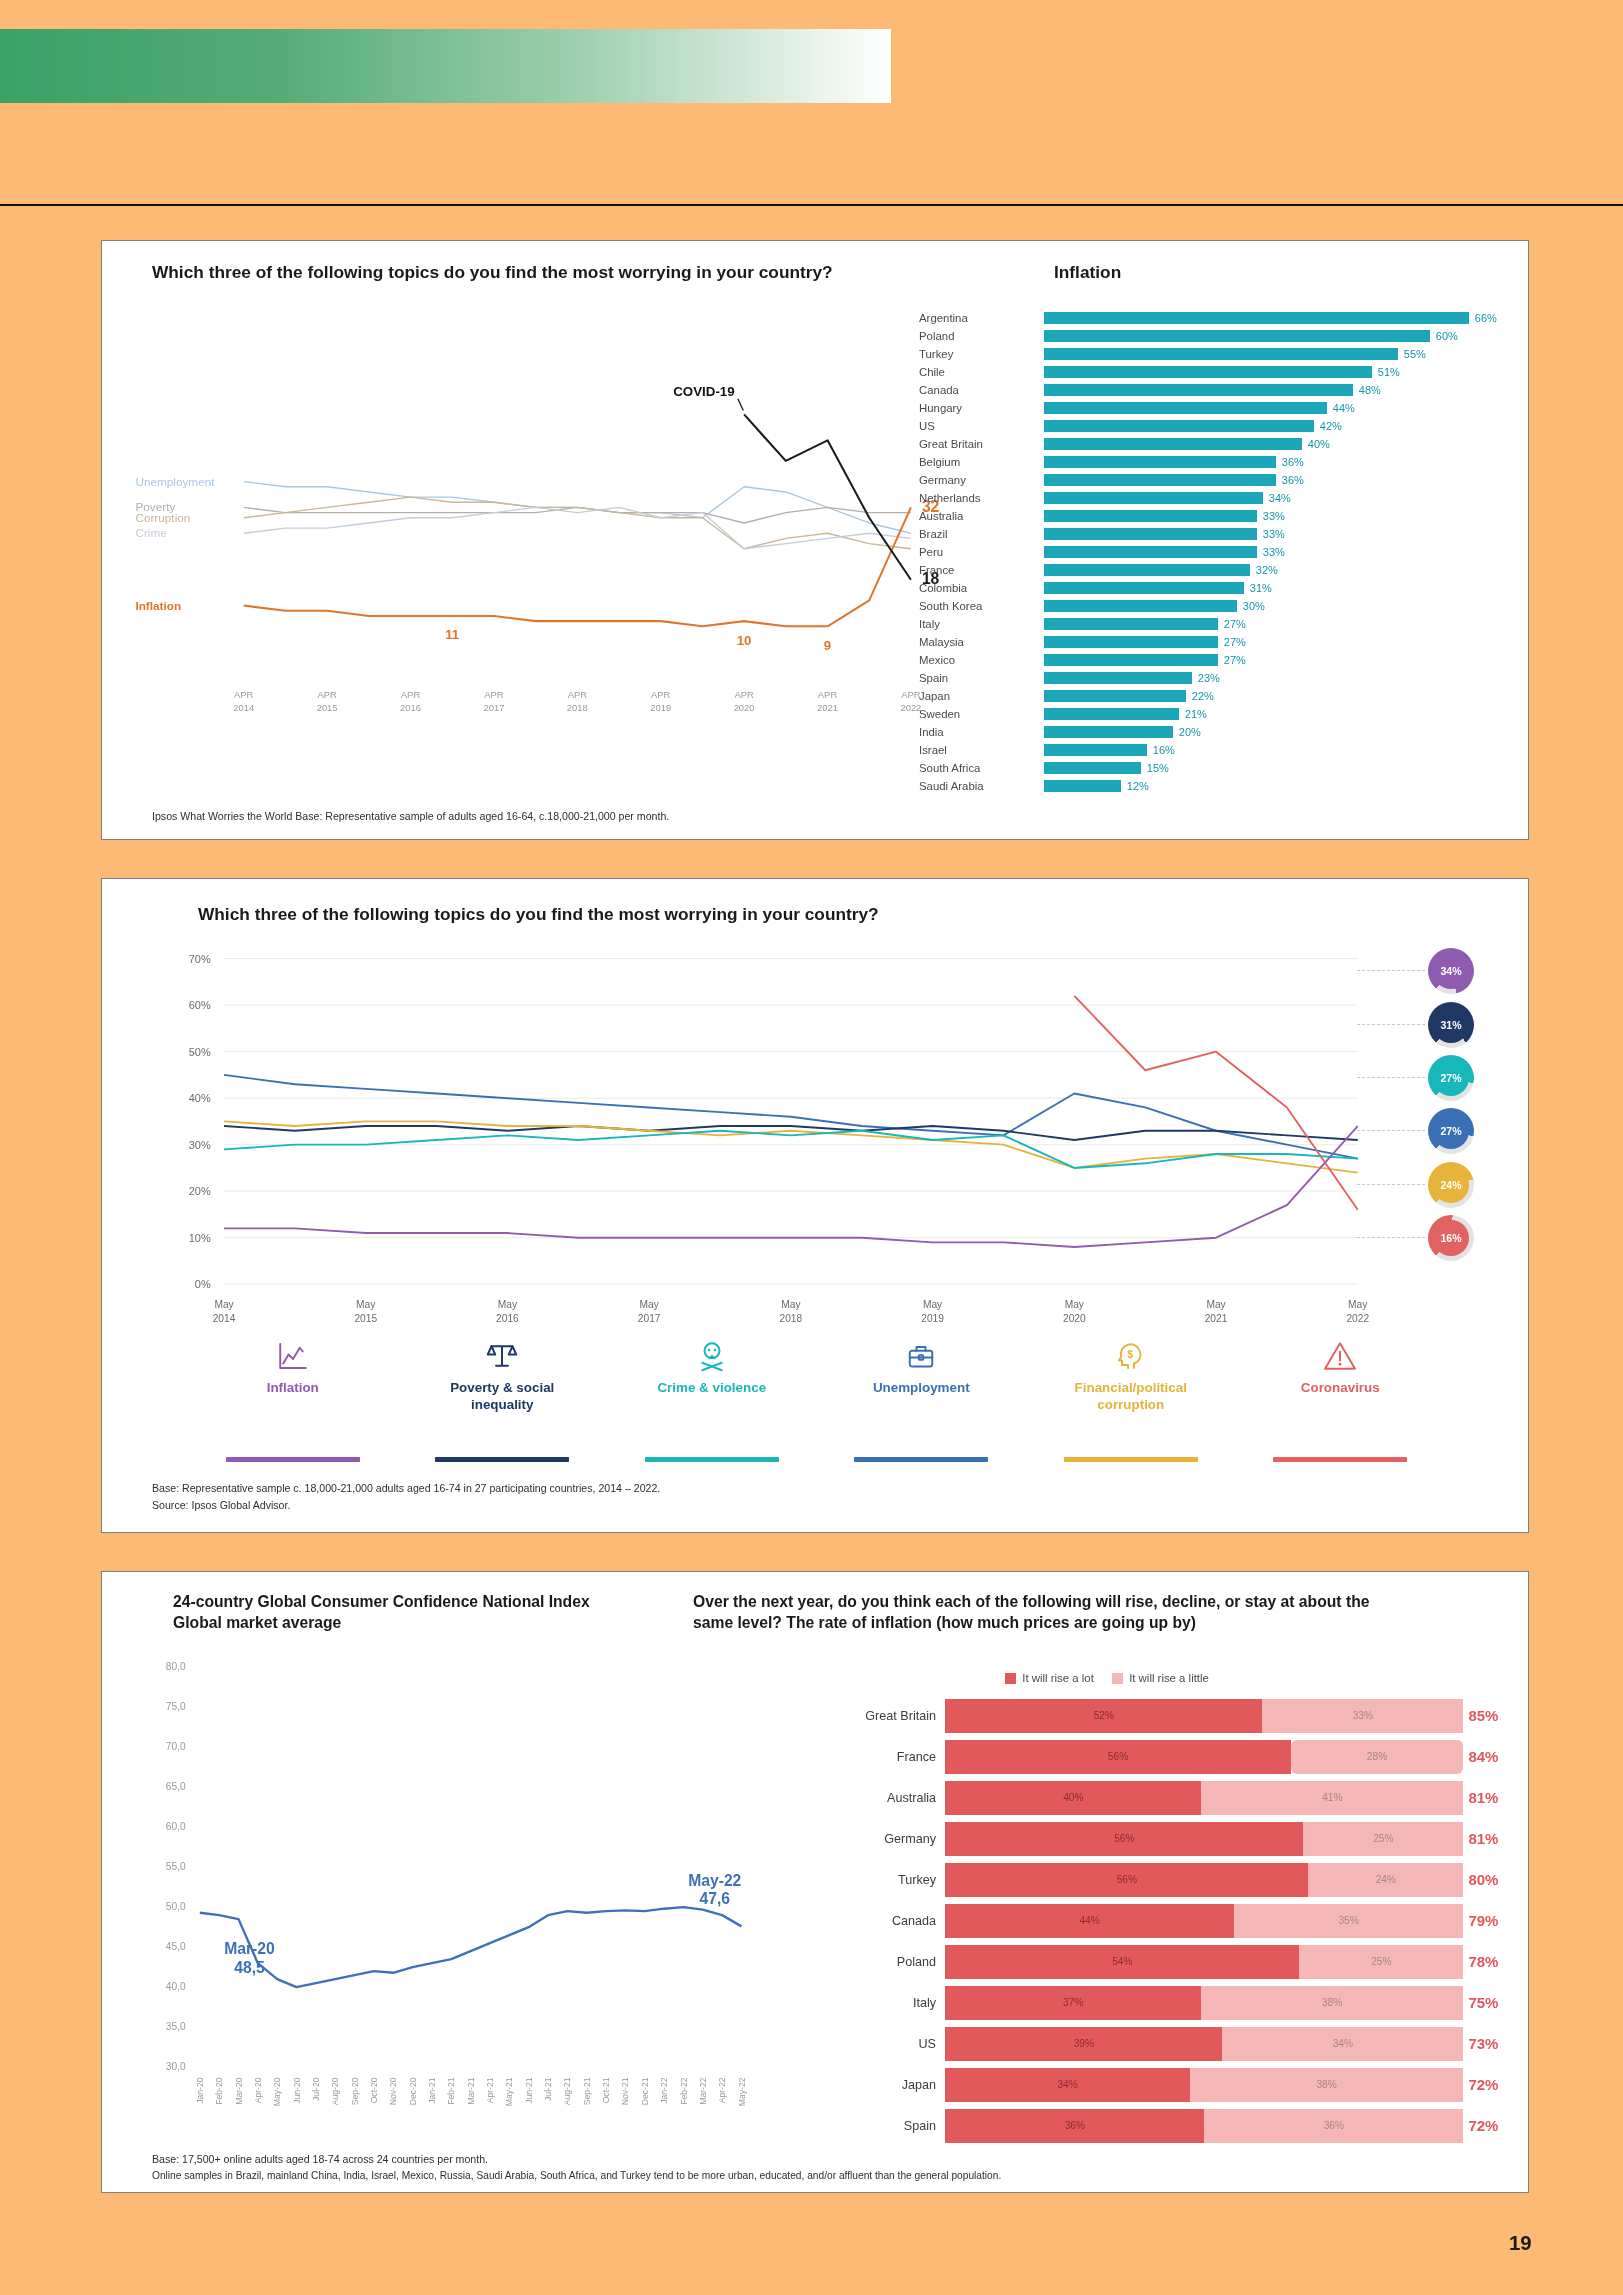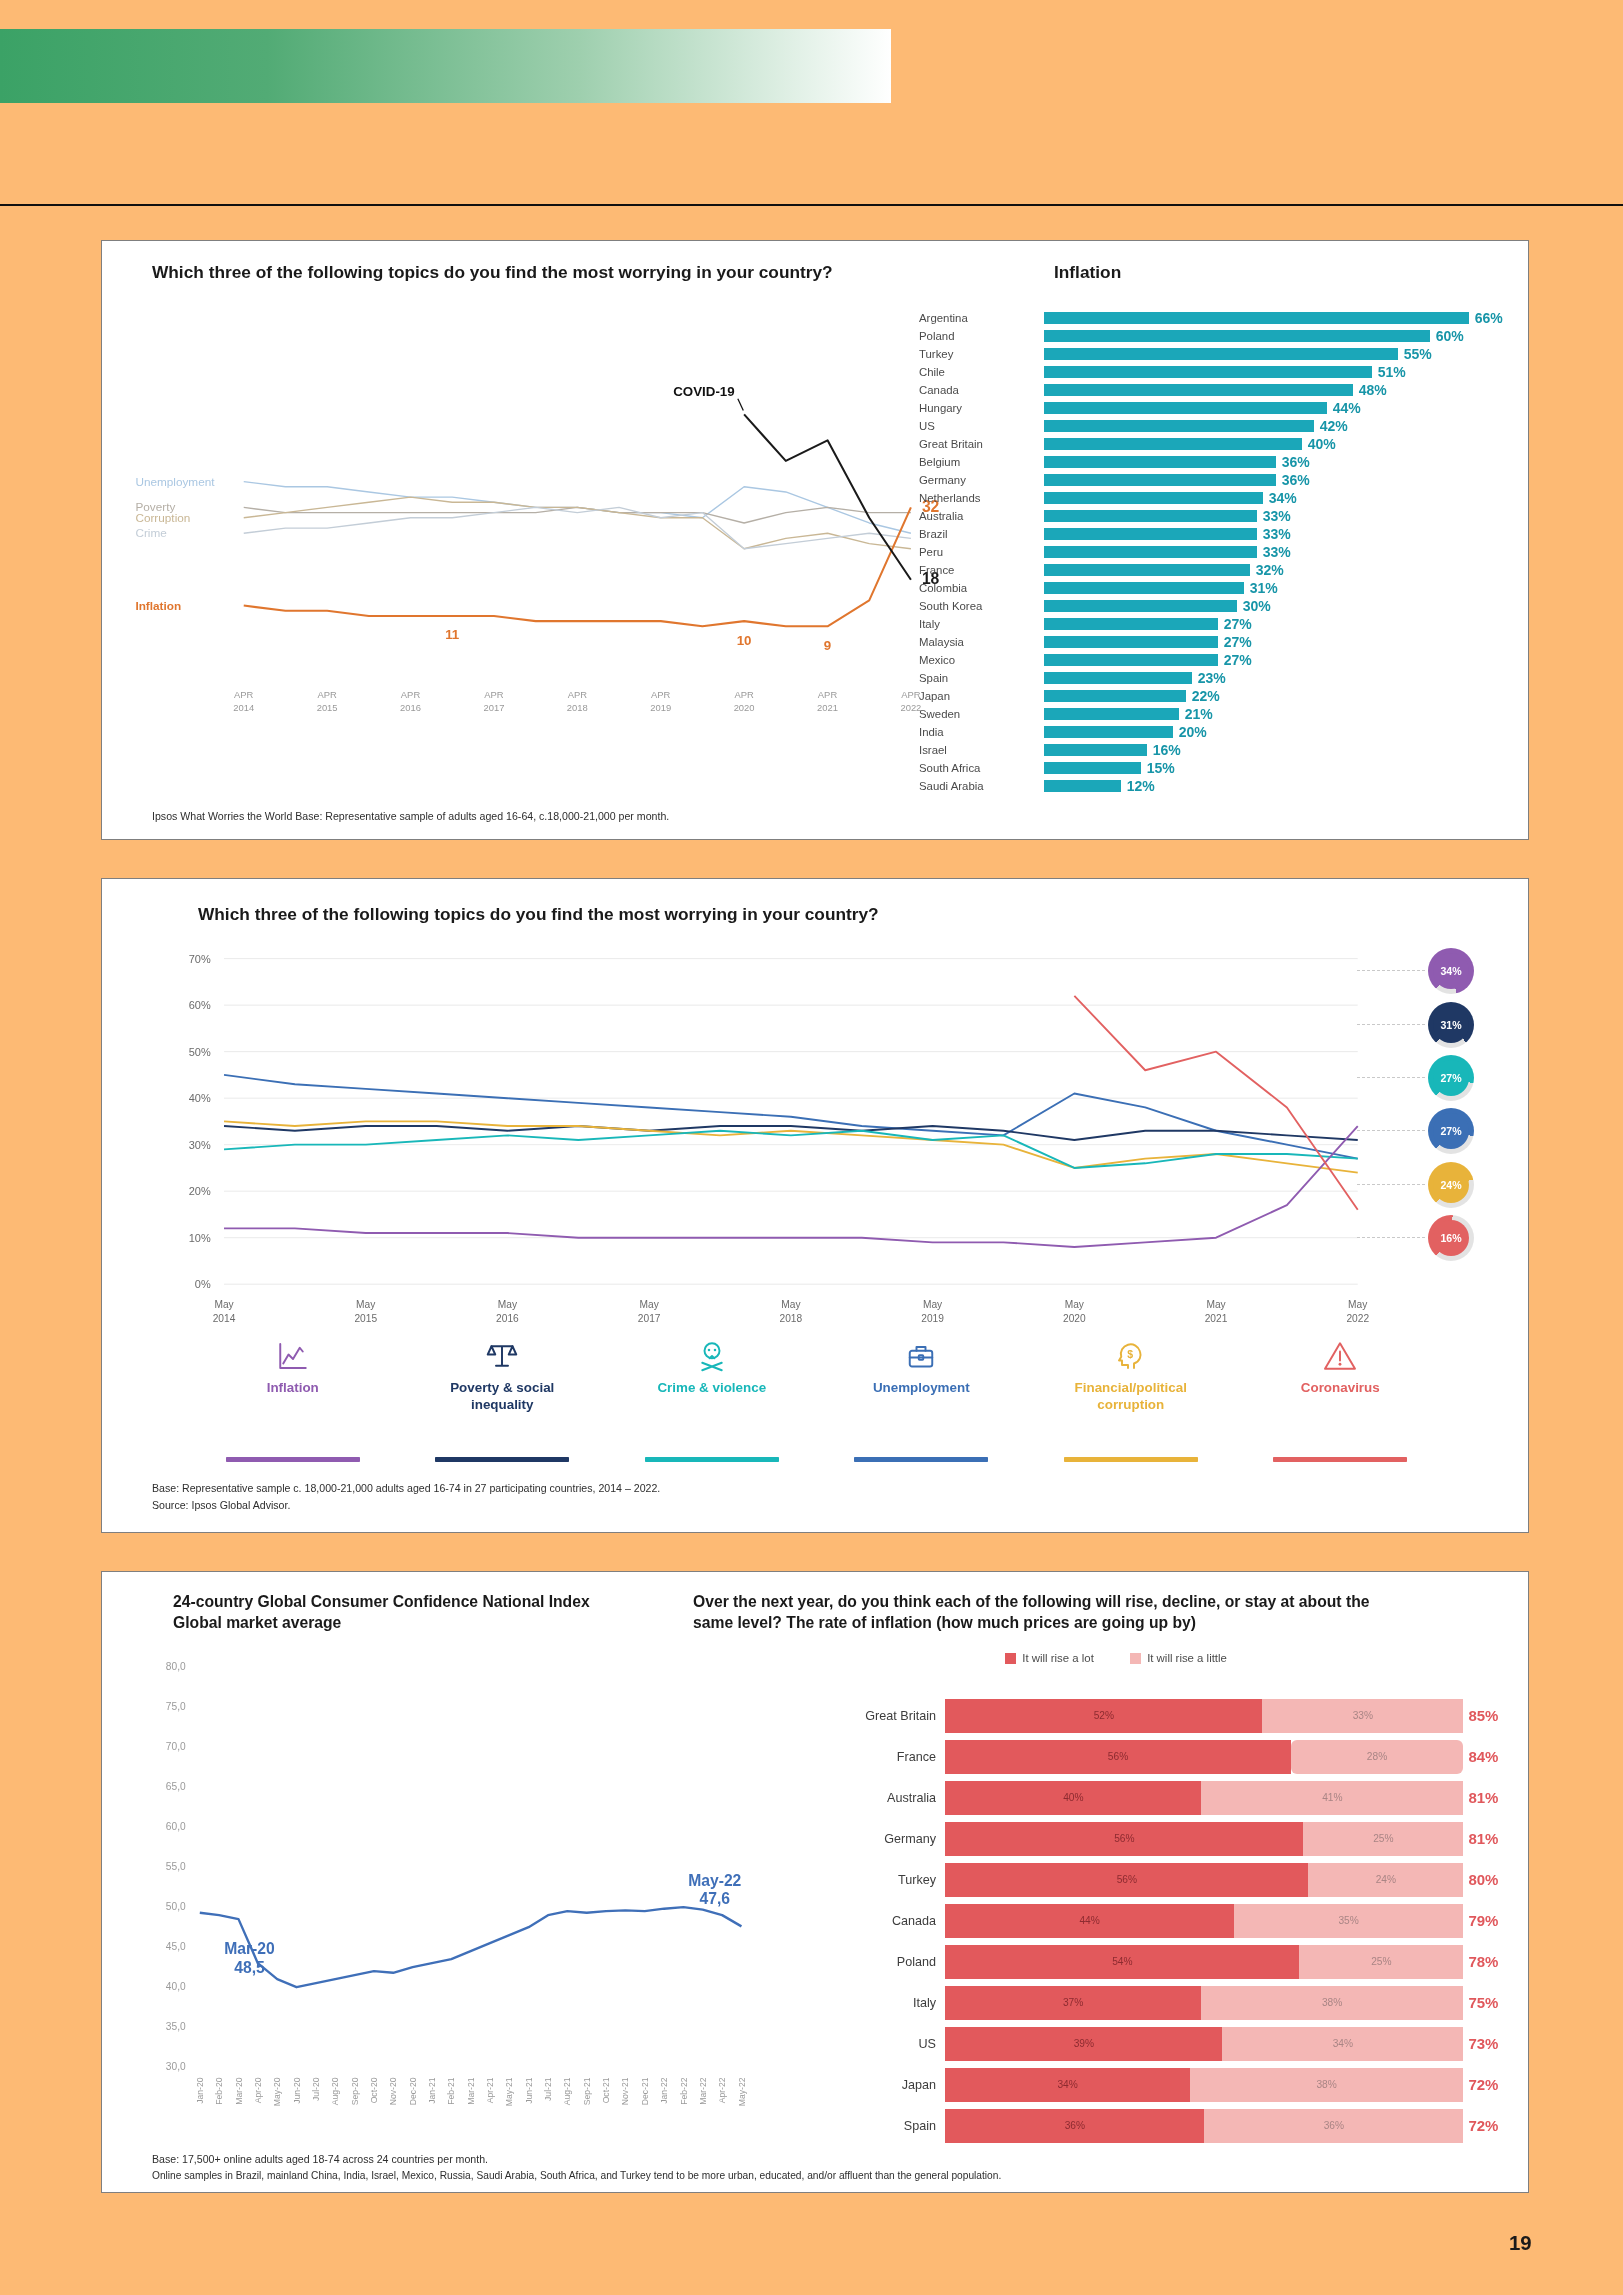--- a/index.html
+++ b/index.html
@@ -17,21 +17,21 @@
 
   h3{font-size:17.3px;font-weight:bold;position:absolute;line-height:1.3;margin:0}
   .p1-title-left{left:50px;top:20.4px;width:754px}
   .p1-title-right{left:952px;top:20.4px}
   #chart1{position:absolute;left:23.6px;top:94px}
 
   .p1-bars{position:absolute;left:817px;top:68px;width:606px}
   .bar-row{display:flex;align-items:center;height:18px}
   .bar-row .c-label{width:119px;text-align:left;font-size:11.4px;color:#4a4a4a;padding-right:6.3px;white-space:nowrap;flex:none}
   .bar-row .bar{height:11.8px;flex:none}
-  .bar-row .val{font-size:14px;font-weight:bold;color:#1795a8;margin-left:5.5px;white-space:nowrap}
+  .bar-row .val{font-size:11px;font-weight:normal;color:#1795a8;margin-left:5.5px;white-space:nowrap}
 
   .footnote{position:absolute;font-size:10.6px;color:#2e2e2e;margin:0;white-space:nowrap}
   .p1-footnote{left:50px;top:569px}
 
   .p2-title{left:96px;top:23.6px;width:911px}
   #chart2{position:absolute;left:47px;top:60px}
   .p2-badges{position:absolute;left:1326px;top:66px;width:47px;height:346px}
   .badge{position:absolute;width:46px;height:46px;border-radius:50%;display:flex;align-items:center;justify-content:center}
   .badge-inner{width:36px;height:36px;border-radius:50%;display:flex;align-items:center;justify-content:center;
         color:#fff;font-weight:bold;font-size:10.6px;position:relative;z-index:1}
@@ -40,21 +40,21 @@
   .leg-item{flex:1;display:flex;flex-direction:column;align-items:center;text-align:center;height:124px;padding:0 7.9px}
   .leg-icon{width:36px;height:36px;margin-bottom:6.3px;flex:none}
   .leg-label{font-size:13.4px;font-weight:bold;line-height:1.25;white-space:pre-line}
   .leg-bar{width:134px;height:4.7px;margin-top:auto;border-radius:0.8px}
   .p2-footnote1{left:50px;top:603px}
   .p2-footnote2{left:50px;top:620px}
 
   .p3-title-left{left:71px;top:20.4px;width:518px;font-size:15.7px;white-space:pre-line}
   .p3-title-right{left:591px;top:20.4px;width:707px;font-size:15.7px}
   #chart3{position:absolute;left:35px;top:75px}
-  .p3-legend{position:absolute;left:903px;top:80px;display:flex;gap:36px}
+  .p3-legend{position:absolute;left:903px;top:100px;display:flex;gap:18px}
   .p3-leg-item{display:flex;align-items:center;gap:6.3px;font-size:11.4px;color:#4a4a4a}
   .leg-sq{width:11px;height:11px;display:inline-block;flex:none}
   .p3-bars{position:absolute;left:688px;top:123px;width:730px}
   .p3-row{display:flex;align-items:center;height:41px}
   .p3-row .c-label{width:146px;text-align:right;font-size:12.6px;color:#3d3d3d;padding-right:9.4px;flex:none;white-space:nowrap}
   .track{width:518px;height:34px;display:flex;flex:none}
   .seg{height:100%;display:flex;align-items:center;justify-content:center;font-size:10.2px;overflow:hidden}
   .seg-lot{color:#8d2b30}
   .seg-little{color:#a98585}
   .total{font-size:15px;font-weight:bold;color:#e0585c;margin-left:5px;white-space:nowrap}

